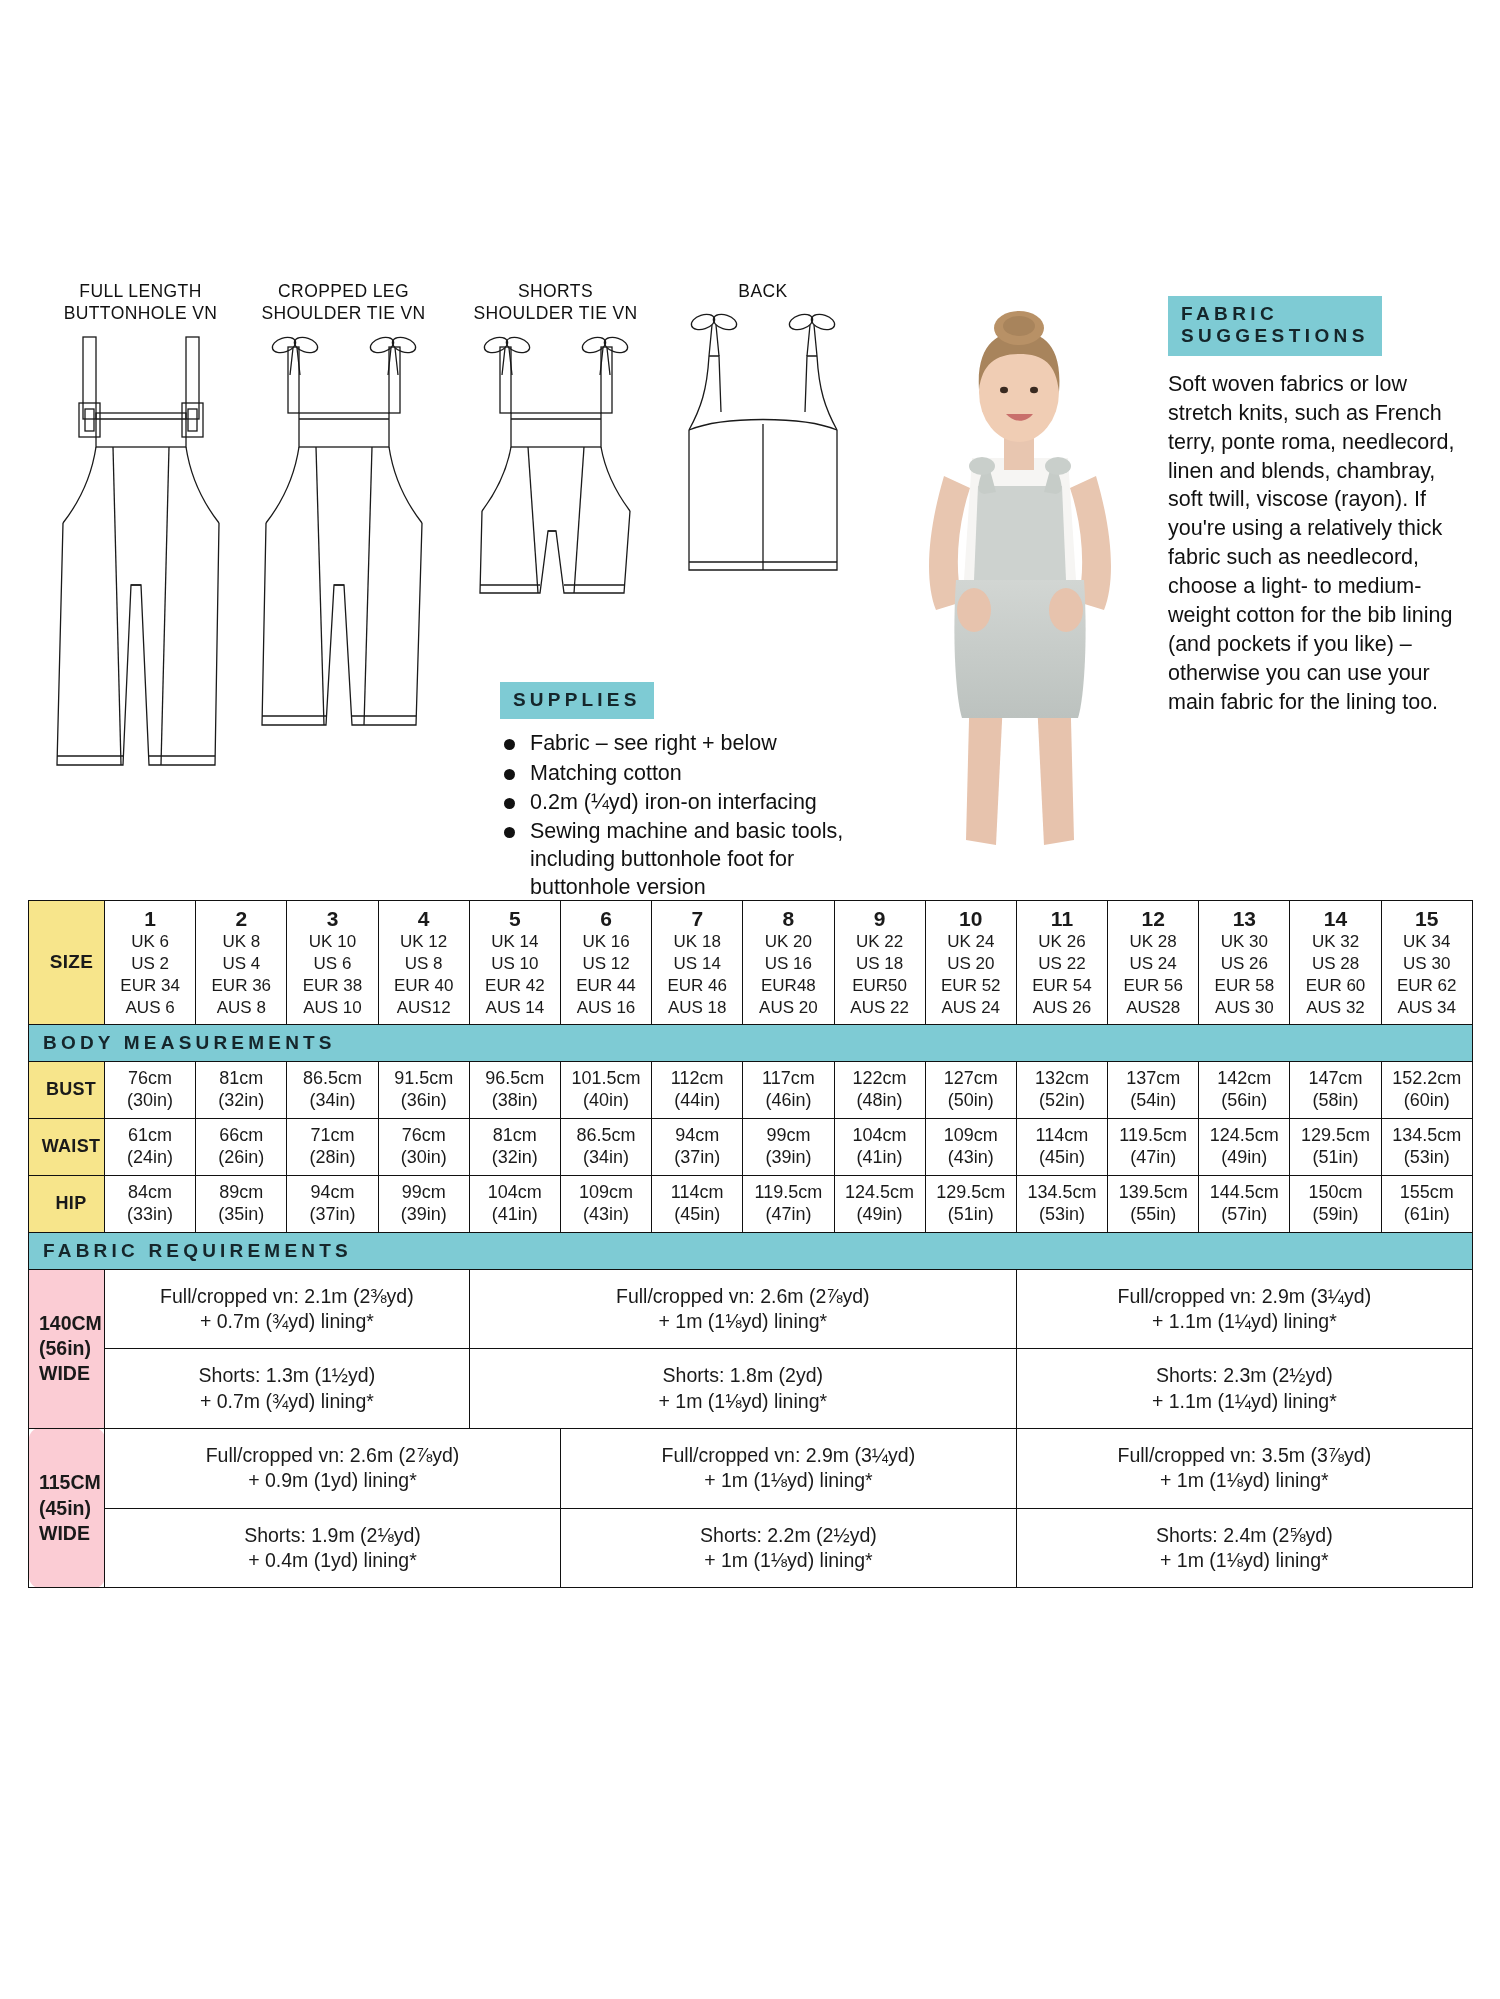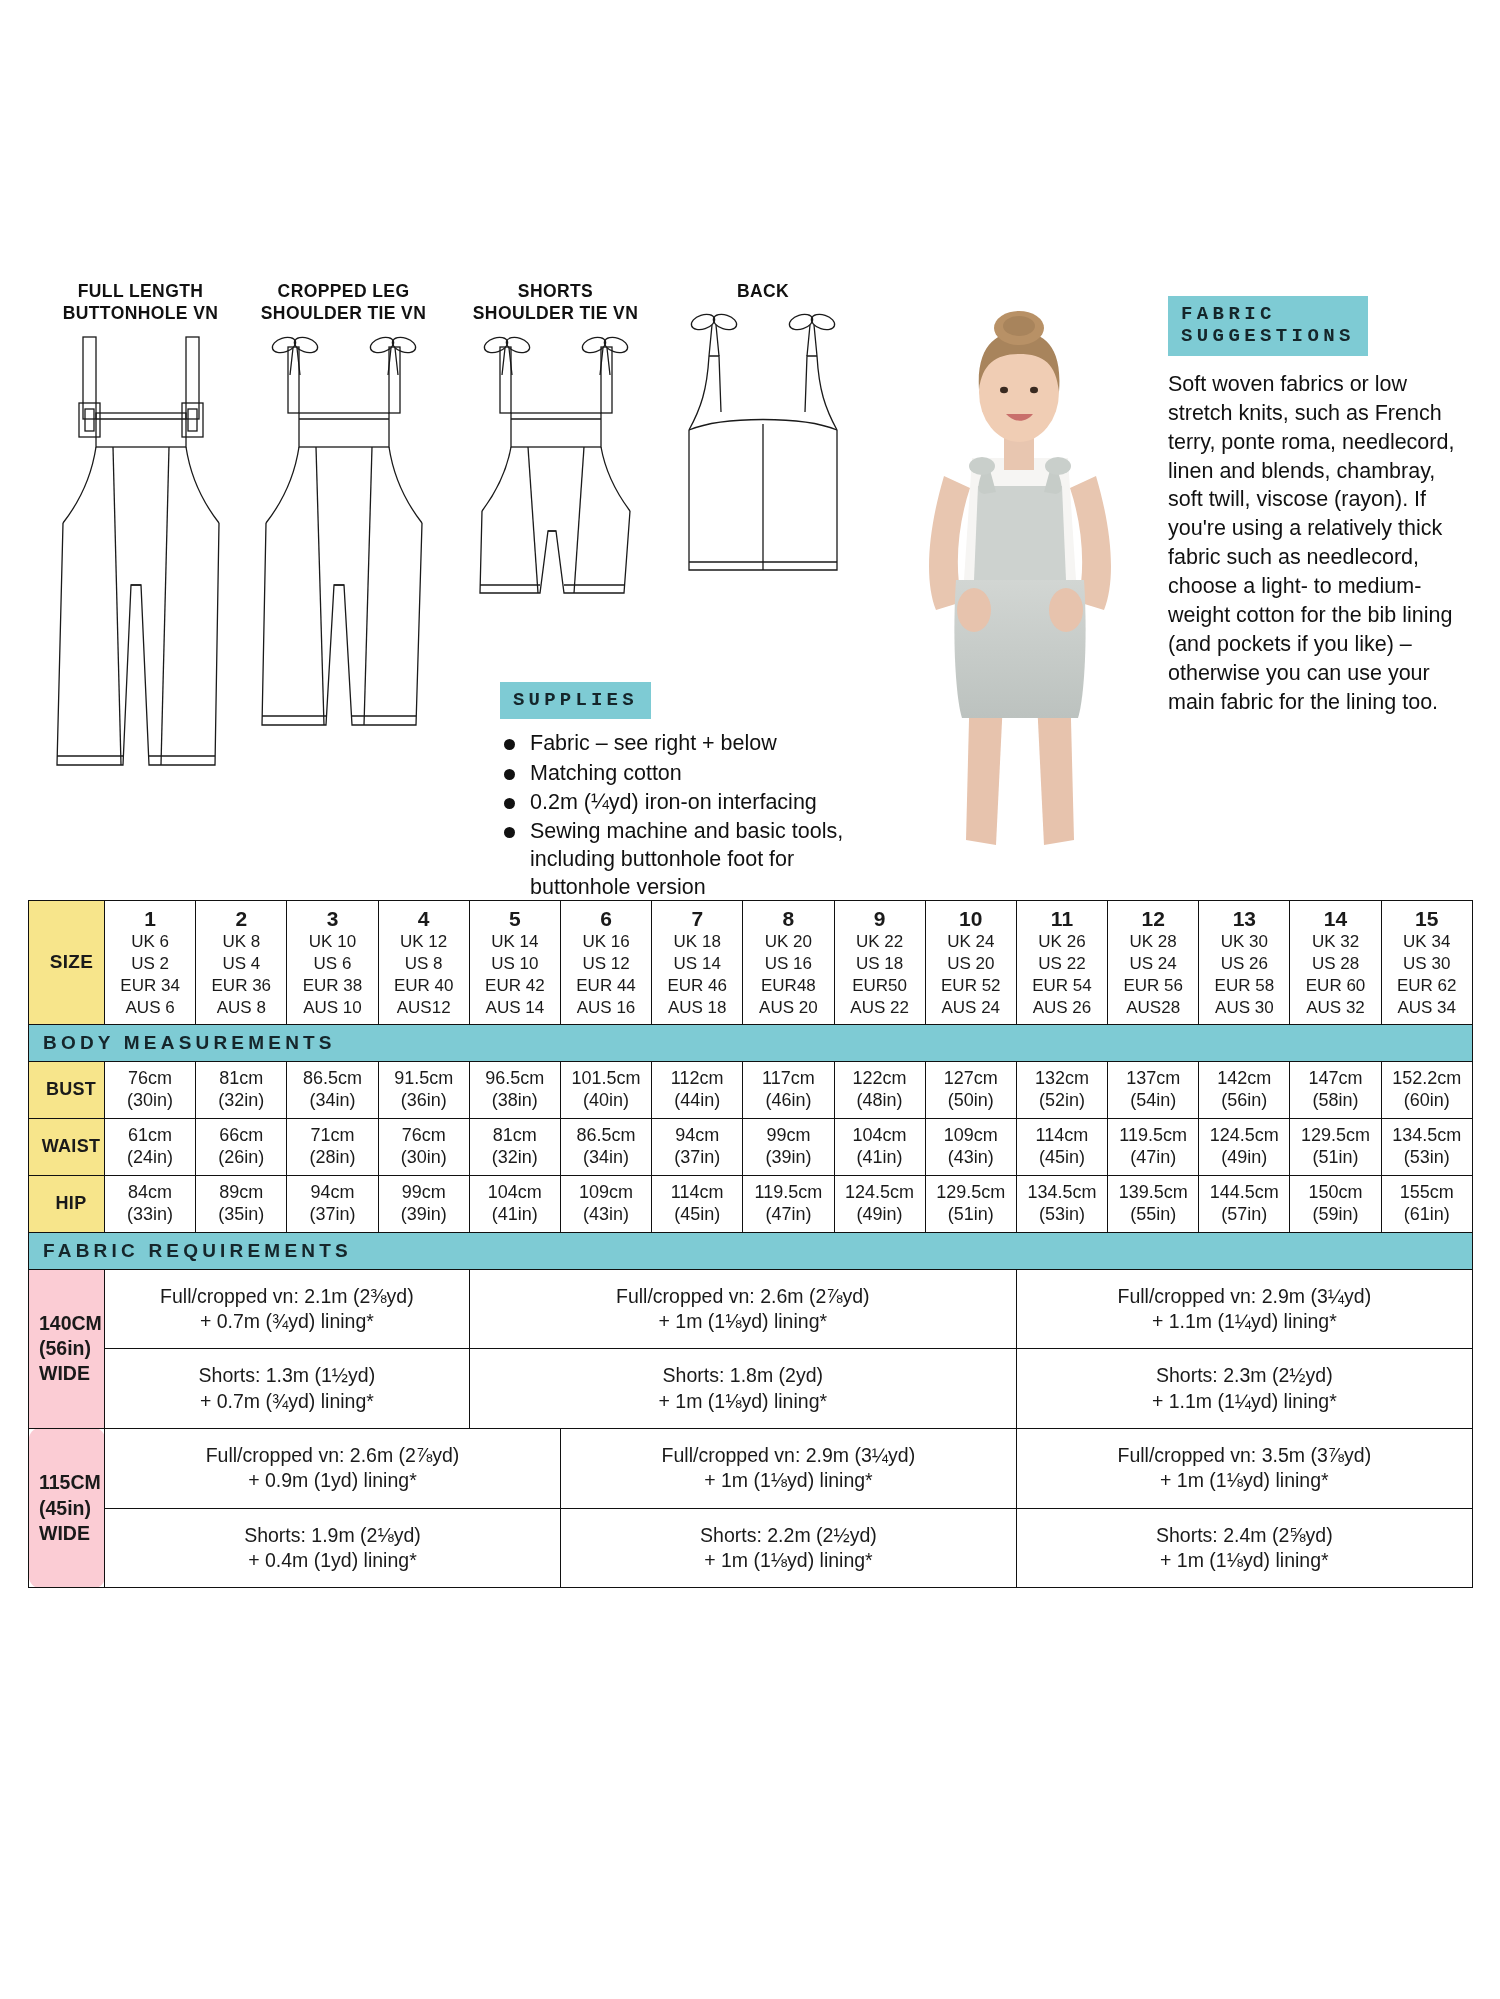--- a/index.html
+++ b/index.html
@@ -30,21 +30,21 @@
     width: 850px;
     height: 600px;
   }
   .view-col {
     position: absolute;
     top: 0;
     text-align: center;
   }
   .view-title {
     font-size: 17.5px;
-    font-weight: 700;
+    font-weight: 400;
     letter-spacing: 0.4px;
     line-height: 1.28;
     color: #111;
     white-space: pre-line;
     text-align: center;
   }
   .view-svg-wrap { margin-top: 10px; }
 
   
   .photo {
@@ -58,21 +58,20 @@
   
   .teal-head {
     background: #7ecbd4;
     color: #15262b;
     font-weight: 700;
     letter-spacing: 4.2px;
     font-size: 19px;
     padding: 7px 13px 8px 13px;
     display: inline-block;
     line-height: 1.18;
-    font-family: Liberation Mono, monospace;
   }
 
   
   .supplies {
     position: absolute;
     left: 500px;
     top: 682px;
     width: 400px;
   }
   .supplies ul {

